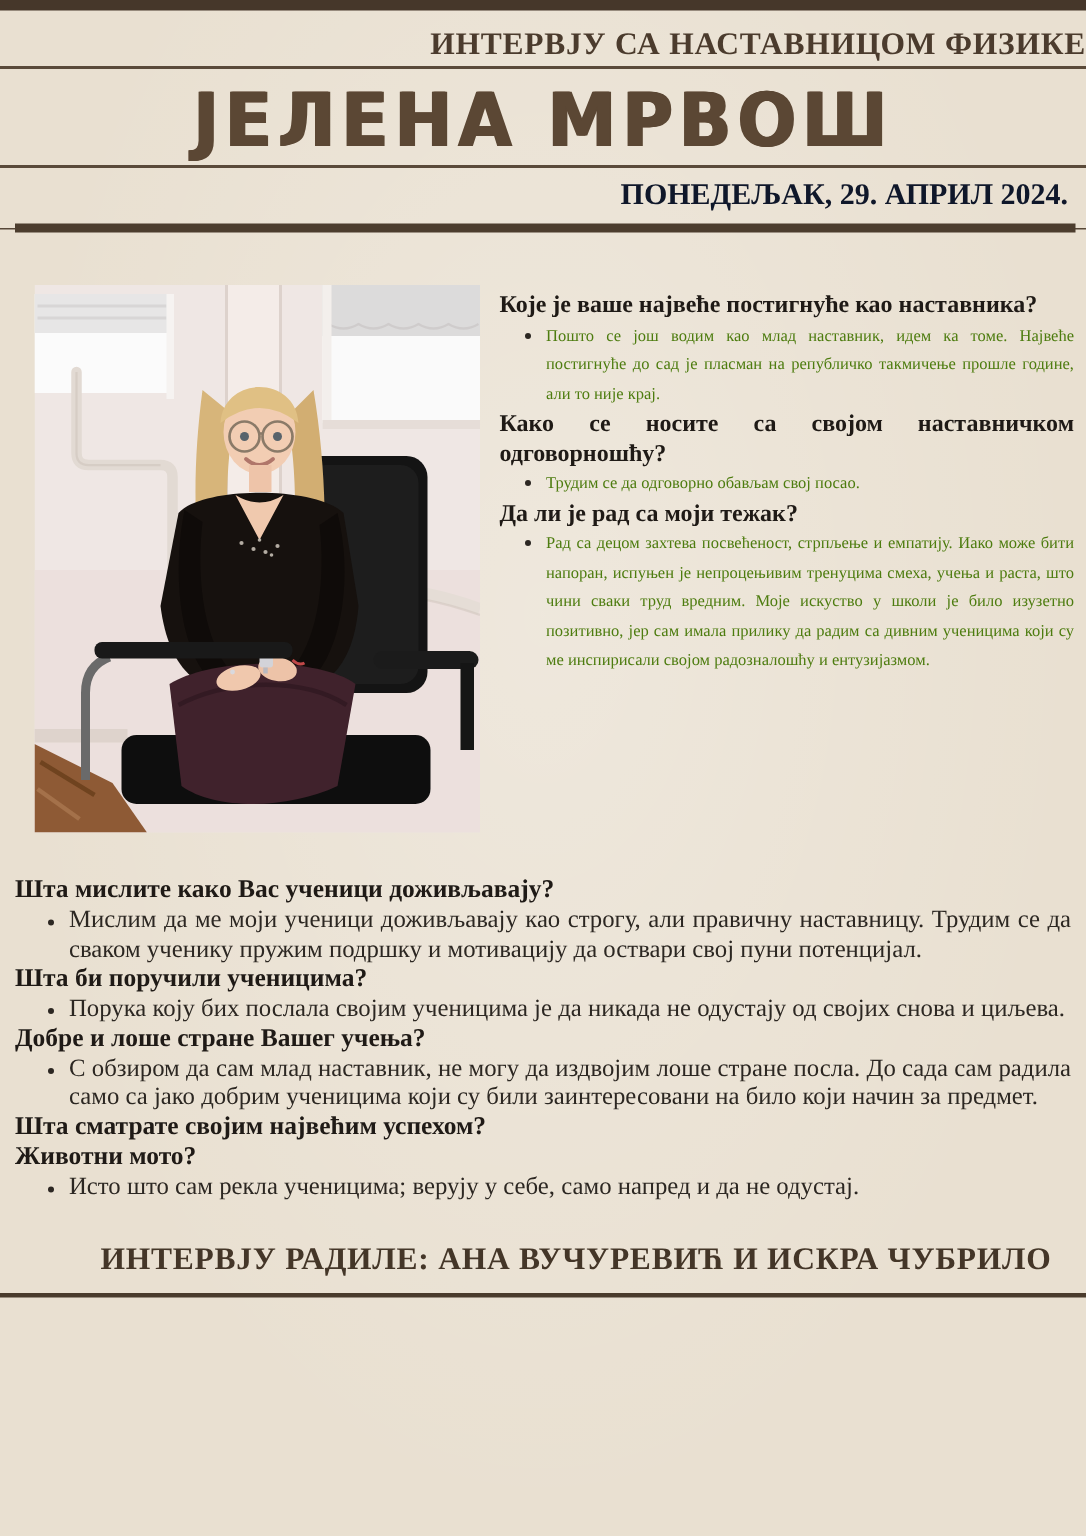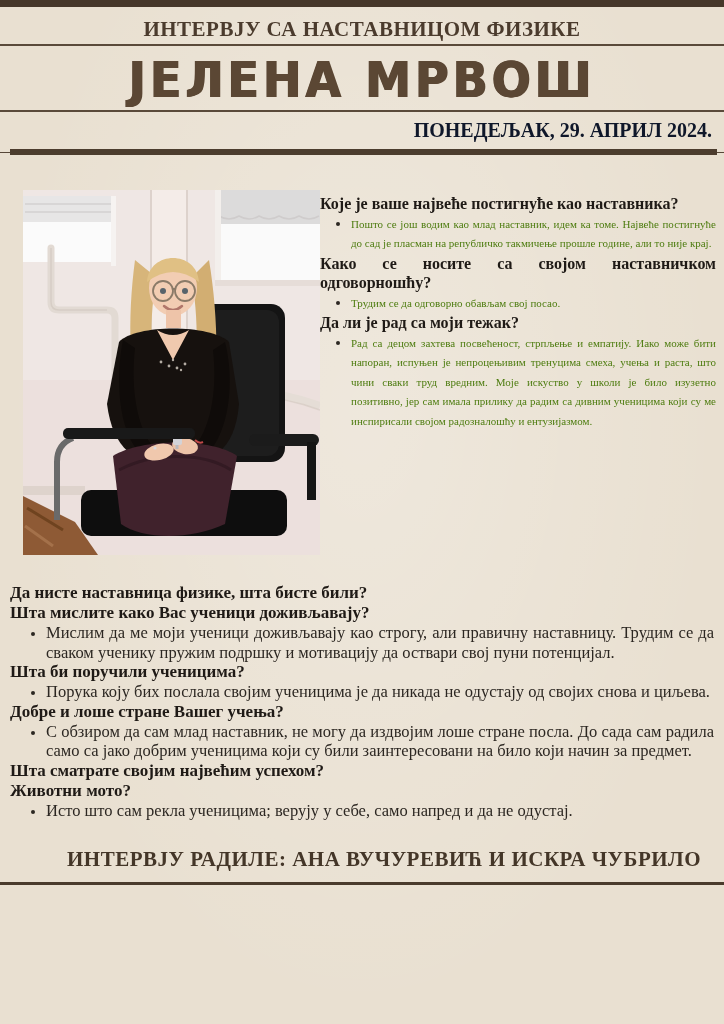--- a/index.html
+++ b/index.html
@@ -7,21 +7,21 @@
   body {
     width:724px; height:1024px;
     background:#e9e0d1;
     background-image: radial-gradient(ellipse at 50% 40%, rgba(255,255,255,.25), rgba(0,0,0,0) 70%);
     font-family:"Liberation Serif", serif;
     color:#2b2420;
     overflow:hidden;
   }
   .topbar { height:7px; background:#46372a; }
   .kicker {
-    margin-top:10px; text-align:center;
+    margin-top:10px; text-align:right;
     font-size:21px; font-weight:bold; letter-spacing:.5px;
     color:#4b3b2d; line-height:24px;
   }
   .rule-thin { height:2px; background:#5a4a3a; margin-top:3px; }
   .rule-thin.r2 { margin-top:2px; }
   .name {
     margin:7px 0 3px; text-align:center;
     font-family:"DejaVu Sans", sans-serif;
     font-weight:800; font-size:46px; line-height:54px;
     letter-spacing:4px; color:#5b4734;
@@ -30,21 +30,21 @@
   }
   .dateline {
     text-align:right; padding-right:12px;
     font-size:20px; font-weight:bold; color:#0f172a;
     margin:5px 0 6px; line-height:26px;
   }
   .rule-thick-wrap { position:relative; height:7px; }
   .rule-thick-wrap .tail { position:absolute; left:0; right:0; top:3px; height:1px; background:#574738; }
   .rule-thick-wrap .bar { position:absolute; left:10px; right:7px; top:0; height:6px; background:#4c3d2e; }
 
-  .content-row { display:flex; padding:34px 8px 0 23px; }
+  .content-row { display:flex; padding:34px 8px 0 23px; gap:13px; }
   .photo-frame { flex:none; width:297px; height:365px; }
   .photo-frame svg { display:block; }
 
   .qa-col { flex:1; min-width:0; padding-top:4px; }
   .q {
     font-size:16px; font-weight:bold; color:#1f1a16;
     line-height:19.5px; text-align:justify;
   }
   ul { list-style:disc; margin:0; }
   .qa-col ul { padding-left:31px; }
@@ -179,21 +179,20 @@
         <li>Трудим се да одговорно обављам свој посао.</li>
       </ul>
       <div class="q">Да ли је рад са моји тежак?</div>
       <ul>
         <li>Рад са децом захтева посвећеност, стрпљење и емпатију. Иако може бити напоран, испуњен је непроцењивим тренуцима смеха, учења и раста, што чини сваки труд вредним. Моје искуство у школи је било изузетно позитивно, јер сам имала прилику да радим са дивним ученицима који су ме инспирисали својом радозналошћу и ентузијазмом.</li>
       </ul>
     </div>
 </div>
 
 <div class="qa-bottom" id="qa-bottom">
-    <div class="q">Да нисте наставница физике, шта бисте били?</div>
     <div class="q">Шта мислите како Вас ученици доживљавају?</div>
     <ul>
       <li>Мислим да ме моји ученици доживљавају као строгу, али правичну наставницу. Трудим се да сваком ученику пружим подршку и мотивацију да оствари свој пуни потенцијал.</li>
     </ul>
     <div class="q">Шта би поручили ученицима?</div>
     <ul>
       <li>Порука коју бих послала својим ученицима је да никада не одустају од својих снова и циљева.</li>
     </ul>
     <div class="q">Добре и лоше стране Вашег учења?</div>
     <ul>

